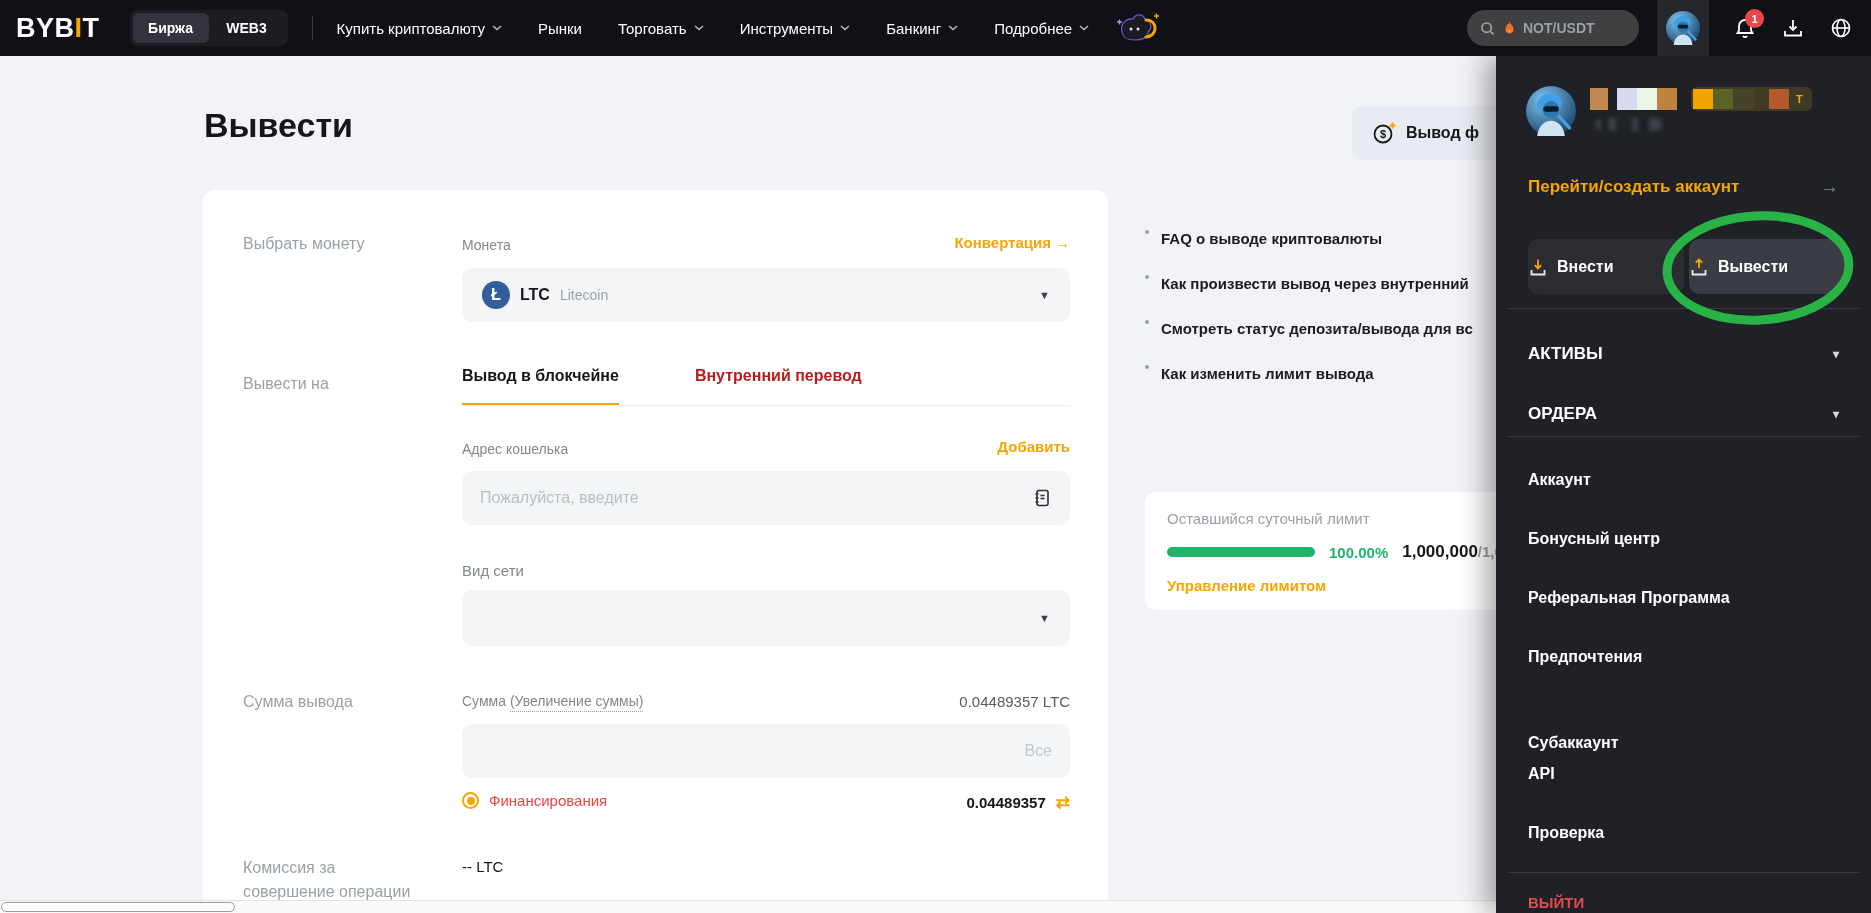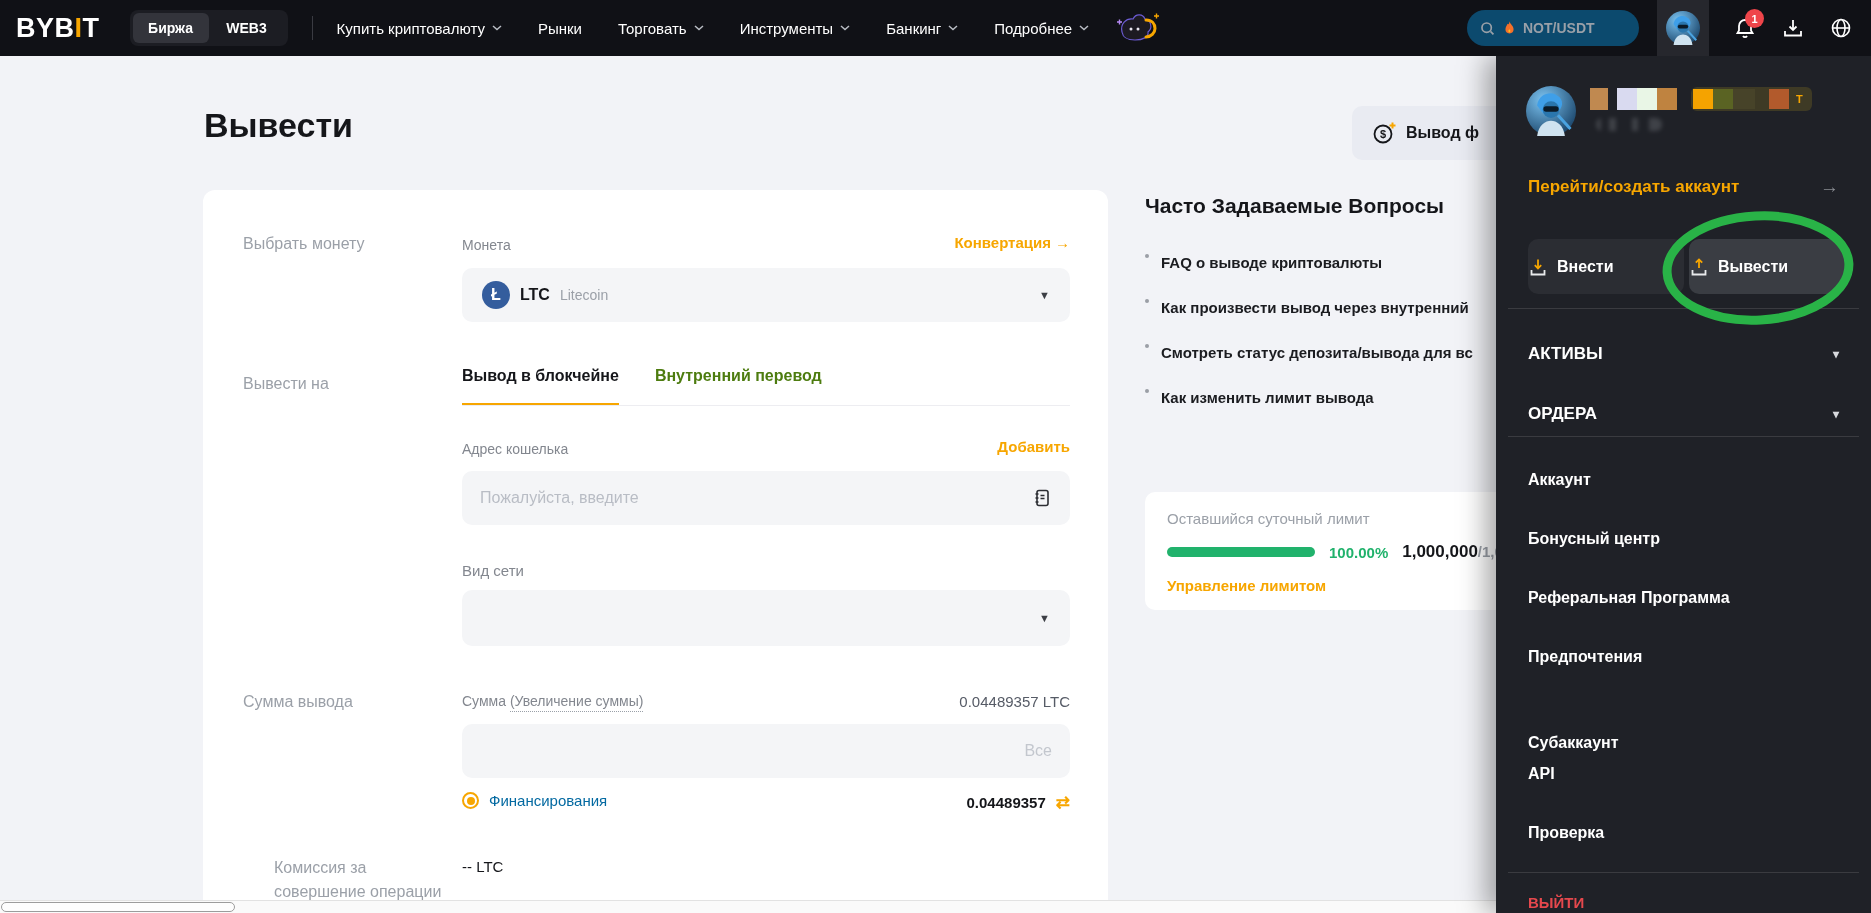--- a/index.html
+++ b/index.html
@@ -15,21 +15,21 @@
   }
   .logo { margin-left:16px; font-size:27px; font-weight:800; letter-spacing:.5px; cursor:pointer; }
   .logo .accent { color:#f7a600; }
   .toggle { margin-left:30px; background:#1c1d23; border-radius:8px; padding:3px; display:flex; }
   .toggle .tg { border:none; background:transparent; color:#fff; font-family:inherit; font-size:14px; font-weight:700; width:76px; height:30px; border-radius:6px; cursor:pointer; }
   .toggle .tg.active { background:#33343b; }
   .vdiv { width:1px; height:24px; background:#3a3b42; margin:0 24px; }
   .nav { display:flex; align-items:center; gap:36px; }
   .nav-item { display:flex; align-items:center; gap:7px; font-size:15px; font-weight:500; cursor:pointer; white-space:nowrap; }
   .mascot { margin-left:26px; cursor:pointer; display:flex; }
-  .search { margin-left:auto; margin-right:0; width:172px; height:36px; background:#0c4a6e; border-radius:18px; display:flex; align-items:center; padding:0 12px; gap:7px; cursor:pointer; }
+  .search { margin-left:auto; margin-right:0; width:172px; height:36px; background:#404040; border-radius:18px; display:flex; align-items:center; padding:0 12px; gap:7px; cursor:pointer; }
   .search-text { color:#9aa0a8; font-size:14px; font-weight:600; }
   .avatar-cell { margin-left:18px; width:52px; height:56px; background:#26272d; display:flex; align-items:center; justify-content:center; cursor:pointer; }
   .ic-btn { margin-left:24px; position:relative; display:flex; cursor:pointer; }
   .badge { position:absolute; top:-7px; left:12px; min-width:19px; height:19px; border-radius:10px; background:#ef454a; color:#fff; font-size:11px; font-weight:700; display:flex; align-items:center; justify-content:center; padding:0 5px; }
   .ic-last { margin-right:18px; }
   
   .page-title { position:absolute; left:204px; top:106px; font-size:34px; font-weight:700; color:#15161a; }
   .fiat-btn { position:absolute; left:1352px; top:106px; height:54px; width:210px; background:#e9ebf2; border:none; border-radius:10px; display:flex; align-items:center; gap:10px; padding:0 20px; font-family:inherit; font-size:16px; font-weight:600; color:#15161a; cursor:pointer; z-index:5; }
   
   .card { position:absolute; left:203px; top:190px; width:905px; height:760px; background:#fff; border-radius:12px; z-index:5; }
@@ -39,36 +39,36 @@
   .o-link { font-size:15px; font-weight:600; color:#f7a600; cursor:pointer; display:flex; align-items:center; gap:4px; }
   .gbox { background:#f4f5f7; border-radius:10px; display:flex; align-items:center; cursor:pointer; }
   .coin-select { left:259px; top:78px; width:608px; height:54px; padding:0 20px; gap:10px; }
   .ltc-badge { width:28px; height:28px; border-radius:50%; background:#345d9d; color:#fff; display:flex; align-items:center; justify-content:center; font-size:16px; font-weight:700; }
   .coin-sym { font-size:16px; font-weight:700; color:#15161a; }
   .coin-name { font-size:14px; color:#9ba0a8; }
   .caret-dark { margin-left:auto; font-size:11px; color:#3c3f45; }
   .tabs { left:259px; top:177px; display:flex; gap:36px; }
   .tab { font-size:16px; cursor:pointer; padding-bottom:18px; }
   .tab.on { font-weight:700; color:#15161a; border-bottom:3px solid #f7a600; }
-  .tab.off { font-weight:600; color:#4d7c0f; }
+  .tab.off { font-weight:600; color:#b91c1c;margin-left:40px; }
   .tabs-div { left:259px; top:215px; width:608px; height:1px; background:#ededf1; }
   .addr-input { left:259px; top:281px; width:608px; height:54px; padding:0 18px; }
   .placeholder { font-size:16px; color:#b9bdc5; }
   .net-select { left:259px; top:400px; width:608px; height:56px; padding:0 20px; }
   .amt-input { left:259px; top:534px; width:608px; height:54px; padding:0 18px; justify-content:flex-end; }
   .dotted { border-bottom:1px dotted #9aa0a8; padding-bottom:2px; }
   .avail { font-size:15px; color:#565b66; }
   .radio-row { left:259px; top:602px; display:flex; align-items:center; gap:10px; cursor:pointer; }
   .radio { width:17px; height:17px; border-radius:50%; border:2px solid #f7a600; display:flex; align-items:center; justify-content:center; }
   .radio i { width:8px; height:8px; border-radius:50%; background:#f7a600; }
-  .radio-lbl { font-size:15px; color:#0369a1; }
+  .radio-lbl { font-size:15px; color:#ef4444; }
   .fund-val { left:auto; right:38px; top:602px; display:flex; align-items:center; gap:10px; }
   .fund-num { font-size:15px; font-weight:700; color:#15161a; }
   .swap { color:#f7a600; font-size:17px; font-weight:700; cursor:pointer; }
-  .fee-lbl { left:40px; top:666px; line-height:24px;margin-left:31px; }
+  .fee-lbl { left:40px; top:666px; line-height:24px; }
   .fee-val { left:259px; top:668px; font-size:15px; color:#15161a; }
   
   .faq { position:absolute; left:1145px; top:194px; width:420px; z-index:4; }
   .faq h2 { font-size:21px; font-weight:700; color:#15161a; white-space:nowrap; }
   .faq ul { list-style:none; margin-top:36px; }
   .faq li { display:flex; align-items:flex-start; gap:12px; margin-bottom:28px; font-size:15px; font-weight:600; color:#1b1c20; white-space:nowrap; cursor:pointer; }
   .faq li .dot { width:4px; height:4px; border-radius:50%; background:#9b9fa6; flex:0 0 auto; }
   .limit-card { position:absolute; left:1145px; top:492px; width:380px; height:118px; background:#fff; border-radius:10px; padding:18px 0 0 22px; z-index:4; }
   .limit-lbl { font-size:15px; color:#9ba0a8; }
   .limit-row { display:flex; align-items:center; margin-top:15px; white-space:nowrap; }
@@ -305,21 +305,20 @@
     </div>
 
     <div class="abs sec-label fee-lbl">
       <span style="display:block">Комиссия за</span>
       <span style="display:block">совершение операции</span>
     </div>
     <span class="abs fee-val">-- LTC</span>
   </section>
 
   <aside class="faq">
-    <h2>Часто Задаваемые Вопросы</h2>
     <ul>
       <li>
           <span class="dot"></span>
           <span>FAQ о выводе криптовалюты</span>
         </li>
       <li>
           <span class="dot"></span>
           <span>Как произвести вывод через внутренний</span>
         </li>
       <li>

